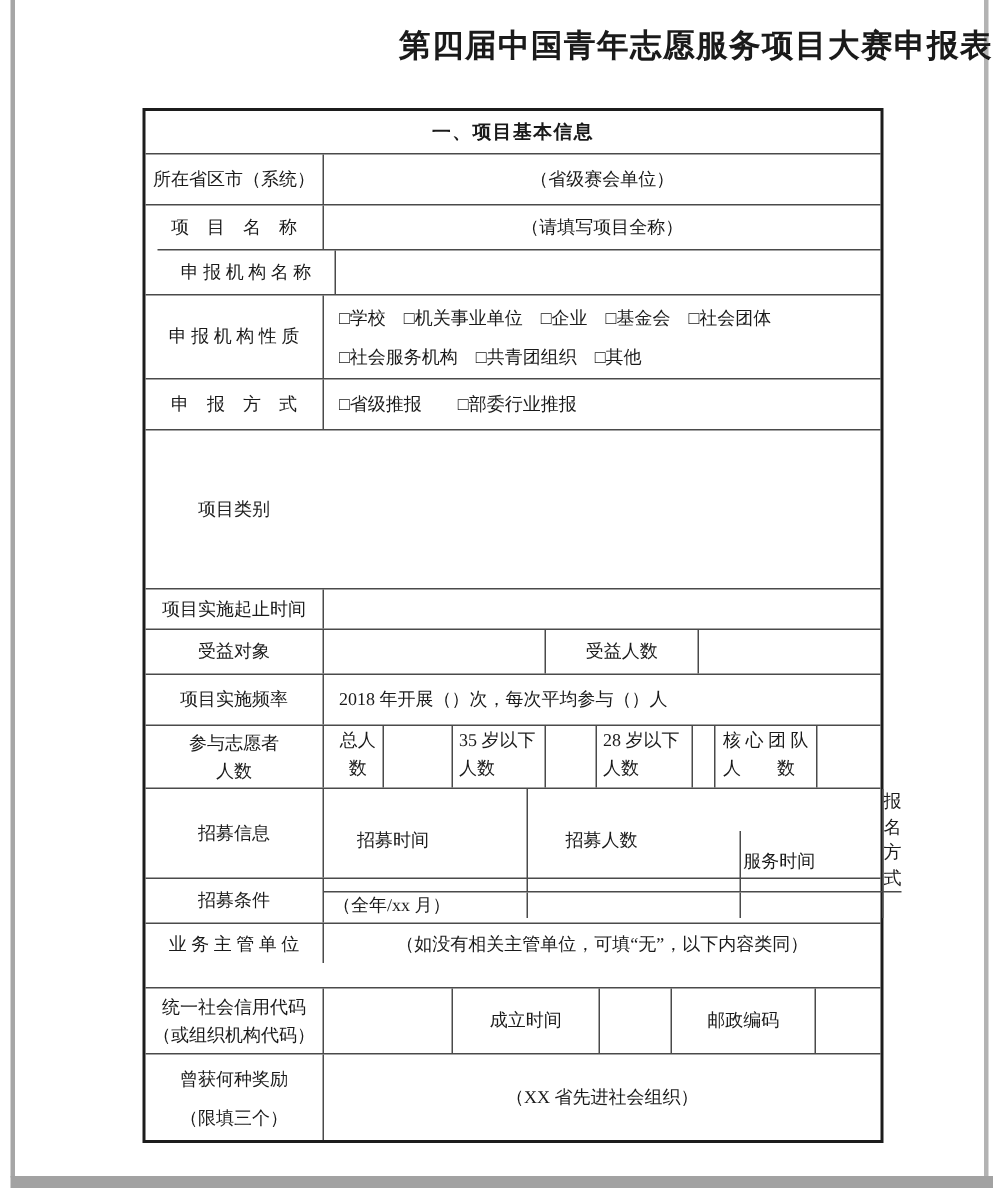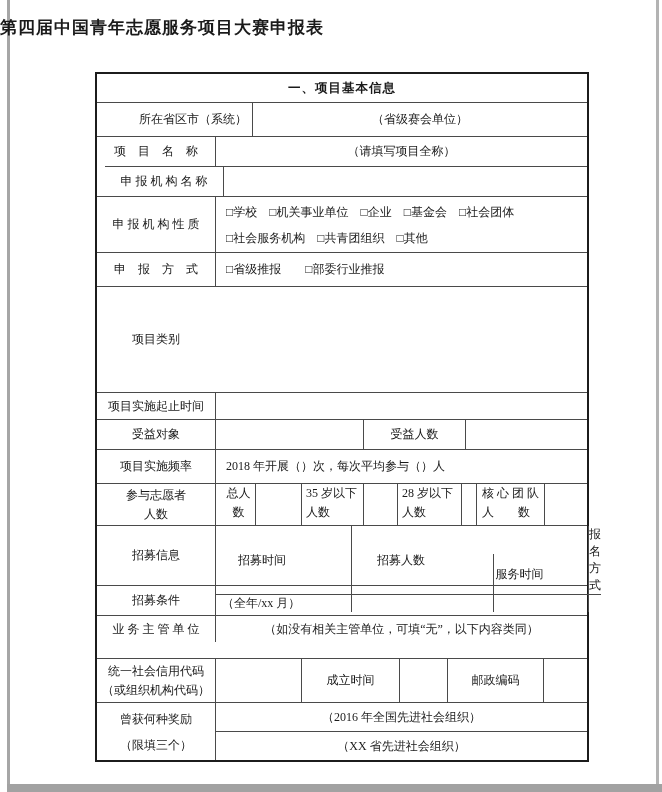--- a/index.html
+++ b/index.html
@@ -5,23 +5,23 @@
   * { margin:0; padding:0; box-sizing:border-box; }
   html,body { width:662px; height:792px; background:#ffffff; }
   body { font-family:"Liberation Serif","DejaVu Serif",serif; color:#1a1a1a; }
   .page { position:relative; width:662px; height:792px; overflow:hidden; background:#fff; }
 
   
   .edge-left  { position:absolute; left:7px;  top:0; width:3px;  height:785px; background:#a6a6a6; }
   .edge-right { position:absolute; left:656px; top:0; width:3px; height:785px; background:#b3b3b3; }
   .edge-bottom{ position:absolute; left:7px; top:784px; width:655px; height:8px; background:#a2a2a2; }
 
-  .doc-title { position:absolute; top:16px; left:0; width:662px; text-align:left;
+  .doc-title { position:absolute; top:16px; left:0; width:662px; text-align:right;
                font-family:"Liberation Sans","DejaVu Sans",sans-serif;
-               font-weight:bold; font-size:17px; letter-spacing:1px; }
+               font-weight:bold; font-size:21px; letter-spacing:1px; }
 
   .form { position:absolute; left:95px; top:72px; width:494px;
           border:2px solid #1c1c1c; font-size:12px; }
 
   .row { display:flex; align-items:stretch; }
   .row + .row { border-top:1px solid #4a4a4a; }
 
   .cell { display:flex; align-items:center; justify-content:center;
           text-align:center; overflow:hidden; }
   .cell + .cell, .subcol { border-left:1px solid #4a4a4a; }
@@ -50,21 +50,21 @@
   <div class="edge-bottom"></div>
 
   <div class="doc-title">第四届中国青年志愿服务项目大赛申报表</div>
 
   <div class="form">
 
     <div class="row section" style="height:28px;">
       <div class="cell fill">一、项目基本信息</div>
     </div>
 
-    <div class="row" style="height:34px;padding-left:37px;">
+    <div class="row" style="height:34px;">
       <div class="cell label">所在省区市（系统）</div>
       <div class="cell fill">（省级赛会单位）</div>
     </div>
 
     <div class="row" style="height:30px;">
       <div class="cell label">项　目　名　称</div>
       <div class="cell fill">（请填写项目全称）</div>
     </div>
 
     <div class="row" style="height:30px;margin-left:8px;">
@@ -173,22 +173,19 @@
       <div class="cell fill"></div>
     </div>
 
     <div class="row" style="height:58px;">
       <div class="cell label vcol" style="line-height:26px;">
         <div>曾获何种奖励</div>
         <div>（限填三个）</div>
       </div>
       <div class="subcol">
         <div class="subrow">
-          <div class="cell fill">（2016 年全国先进社会组织）</div>
-        </div>
-        <div class="subrow">
           <div class="cell fill">（XX 省先进社会组织）</div>
         </div>
       </div>
     </div>
 
   </div>
 </div>
 
 </body></html>

